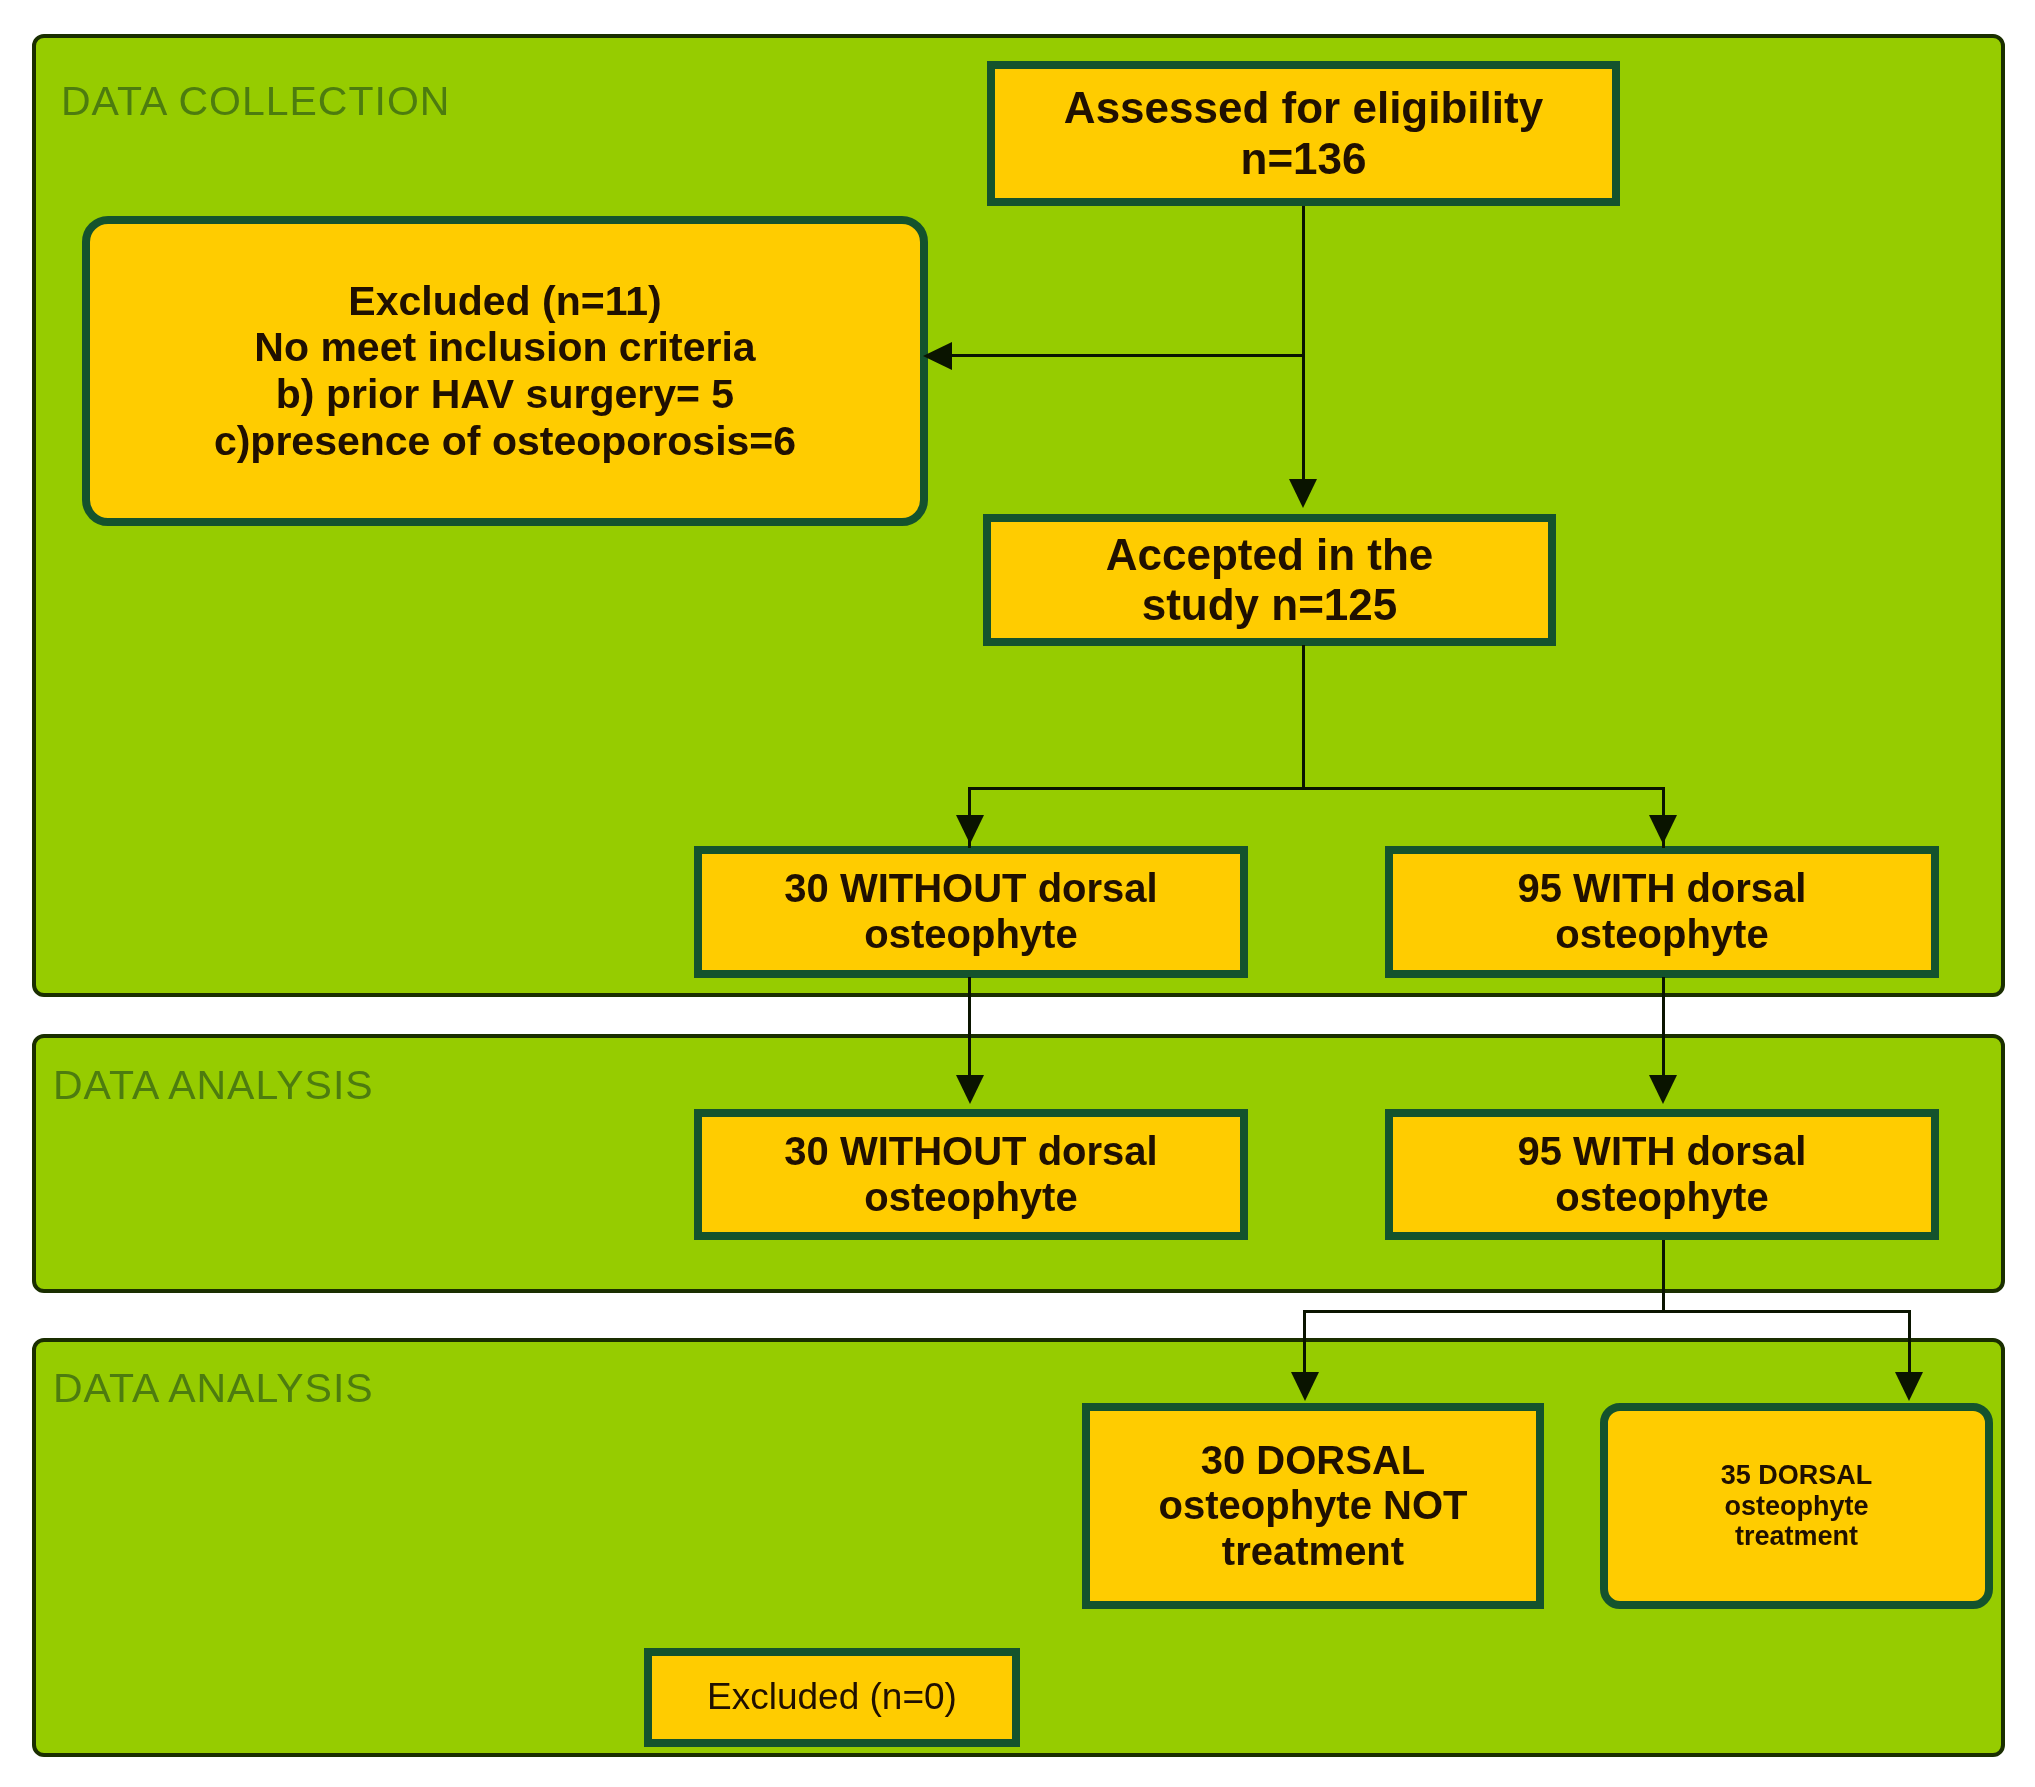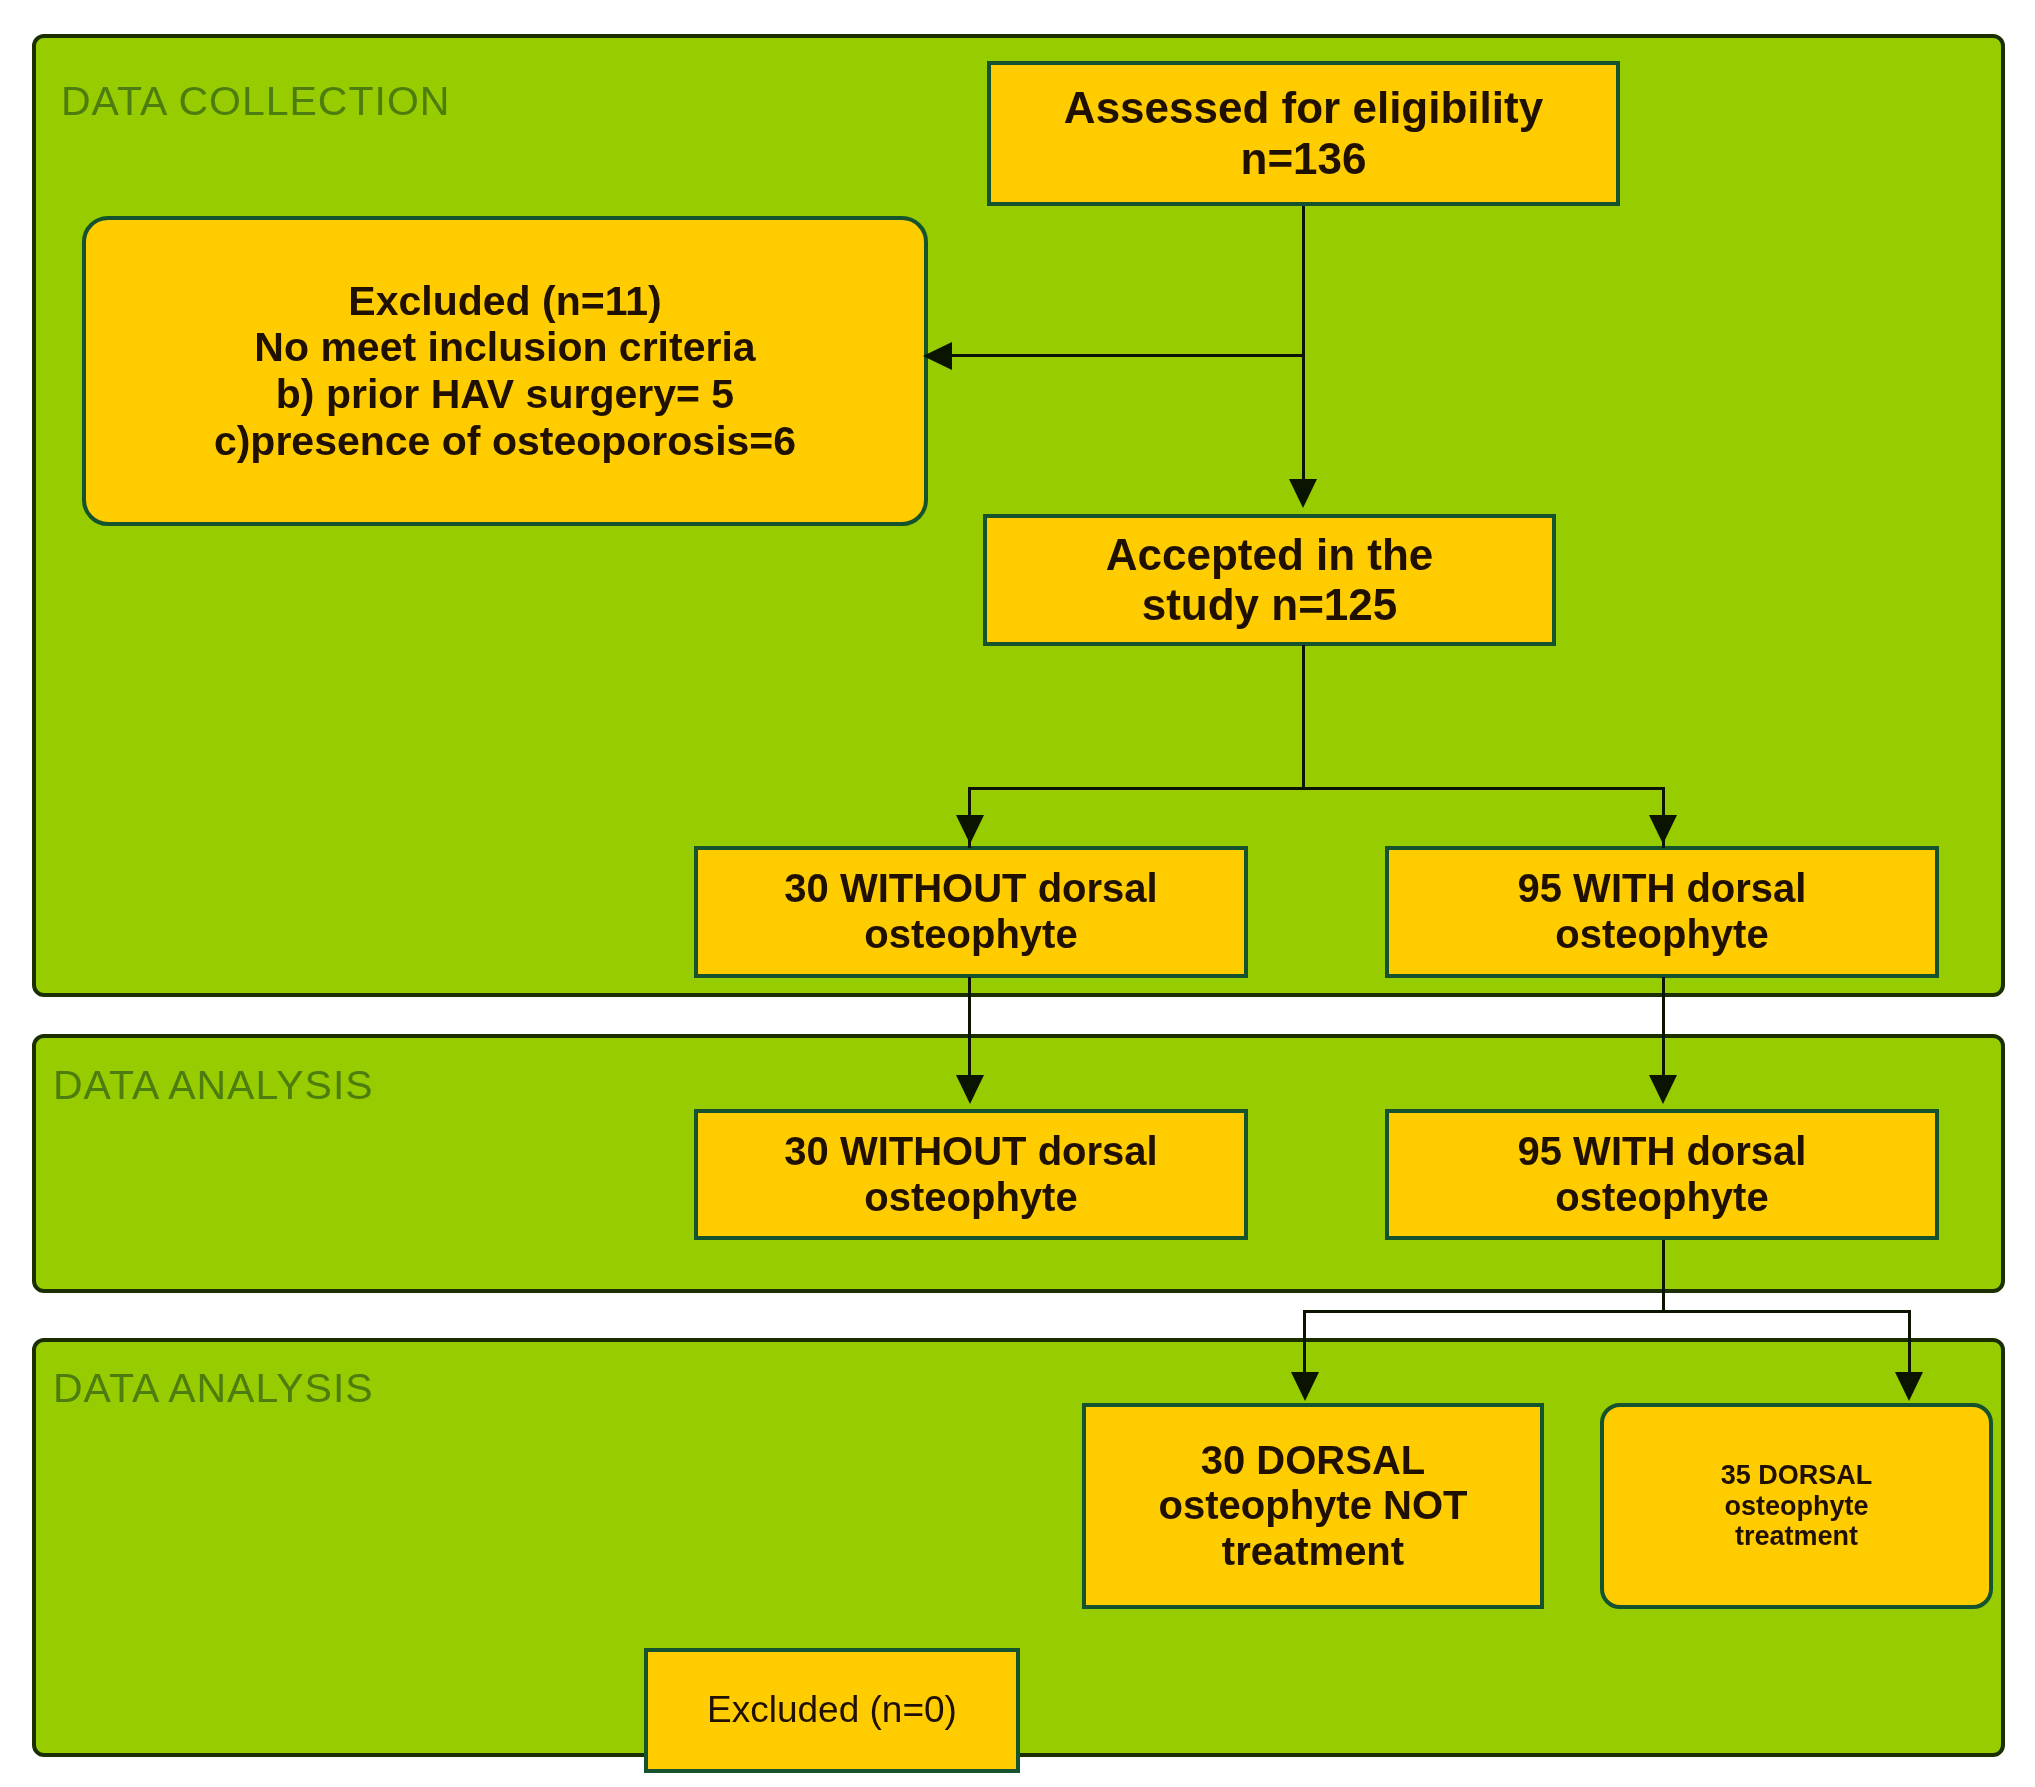--- a/index.html
+++ b/index.html
@@ -31,21 +31,21 @@
     color: #4d7c0f;
     font-size: 41px;
     letter-spacing: 1px;
     white-space: nowrap;
     font-weight: 400;
   }
   
   .ybox {
     position: absolute;
     background: #ffcc00;
-    border: 4px solid #14532d;
+    border: 8px solid #14532d;
     box-sizing: border-box;
     display: flex;
     align-items: center;
     justify-content: center;
     text-align: center;
     color: #201000;
     font-weight: 700;
     line-height: 1.14;
     white-space: pre-line;
     padding: 2.6px 6.6px;
@@ -142,21 +142,21 @@
   <div class="panel-label" style="left:53px; top:1365px;">DATA ANALYSIS</div>
 
   <div class="ybox" style="left:1082px; top:1403px; width:462px; height:206px; font-size:40px;">30 DORSAL
 osteophyte NOT
 treatment</div>
 
   <div class="ybox" style="left:1600px; top:1403px; width:393px; height:206px; font-size:27px;border-radius:20px;">35 DORSAL
 osteophyte
 treatment</div>
 
-  <div class="ybox plain" style="left:644px; top:1648px; width:376px; height:125px; font-size:37px;text-align:right;">Excluded (n=0)</div>
+  <div class="ybox plain" style="left:644px; top:1648px; width:376px; height:99px; font-size:37px;text-align:right;">Excluded (n=0)</div>
 
   <div class="vline" style="left:1662px; top:1240px; height:73px;"></div>
   <div class="hline" style="left:1303px; top:1310px; width:608px;"></div>
   <div class="vline" style="left:1303px; top:1310px; height:66px;"></div>
   <div class="vline" style="left:1908px; top:1310px; height:66px;"></div>
   <div class="arrow-down" style="left:1291px; top:1372px;"></div>
   <div class="arrow-down" style="left:1895px; top:1372px;"></div>
 
 </div>
 

